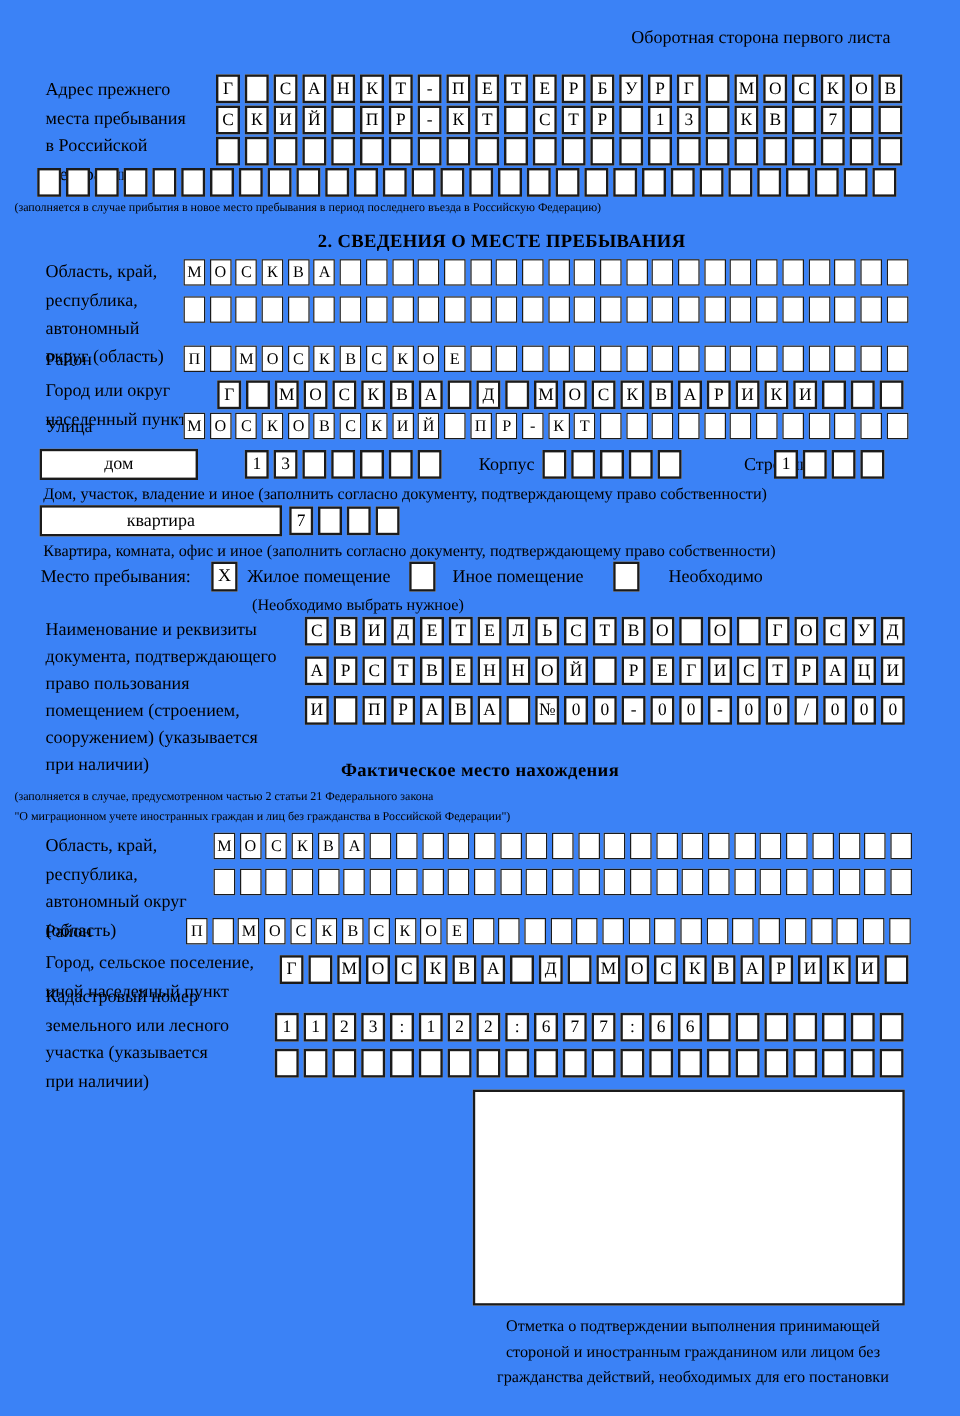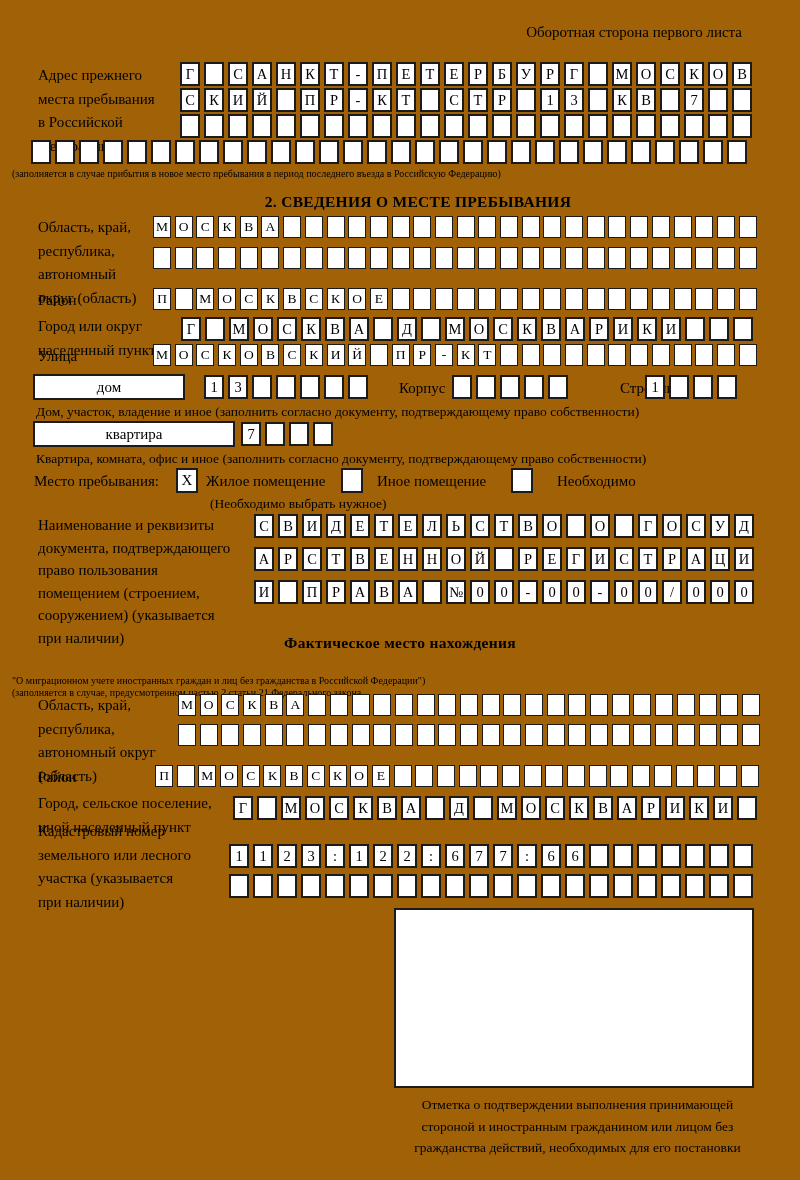--- a/index.html
+++ b/index.html
@@ -1,21 +1,21 @@
 <!DOCTYPE html>
 <html><head>
 <meta charset="utf-8">
 <style>
   * { margin:0; padding:0; box-sizing:border-box; }
   html,body { background:#ffffff; }
   body {
     width:800px; height:1180px; position:relative;
     font-family:"Liberation Serif", serif; color:#000;
   }
-  .page { position:absolute; inset:0; background:#a16207; overflow:hidden;font-family:Liberation Serif, serif; }
+  .page { position:absolute; inset:0; background:#3b82f6; overflow:hidden;font-family:Liberation Serif, serif; }
   .abs { position:absolute; }
 
   .lbl { font-size:15px; line-height:23.5px; }
   .lbl-tight { font-size:15px; line-height:23px; }
   .note { font-size:10px; width:100%; text-align:left;padding-left:12px; }
   .caption { font-size:13.5px; }
   .title { font-weight:bold; font-size:15.5px; width:100%; text-align:center; letter-spacing:.3px; }
 
   .cell-row { display:flex; gap:4px; }
   .cell-row .cell {
@@ -321,21 +321,21 @@
       <span class="cell"></span>
       <span class="cell"></span>
       <span class="cell"></span>
       <span class="cell"></span>
       <span class="cell"></span>
       <span class="cell"></span>
       <span class="cell"></span>
       <span class="cell"></span>
     </div>
 
-  <div class="abs widebox" style="left:33px; top:374px; width:152px;">дом</div>
+  <div class="abs widebox" style="left:33px; top:374px; width:132px;">дом</div>
   <div class="abs cell-row" style="left:204px; top:375px;">
       <span class="cell">1</span>
       <span class="cell">3</span>
       <span class="cell"></span>
       <span class="cell"></span>
       <span class="cell"></span>
       <span class="cell"></span>
       <span class="cell"></span>
     </div>
   <div class="abs lbl-tight" style="left:399px; top:377px;">Корпус</div>
@@ -445,21 +445,21 @@
       <span class="cell">-</span>
       <span class="cell">0</span>
       <span class="cell">0</span>
       <span class="cell">/</span>
       <span class="cell">0</span>
       <span class="cell">0</span>
       <span class="cell">0</span>
     </div>
 
   <div class="abs title" style="top:634px; left:0;">Фактическое место нахождения</div>
-  <div class="abs note" style="top:687px; left:0;">(заполняется в случае, предусмотренном частью 2 статьи 21 Федерального закона</div>
+  <div class="abs note" style="top:659px; left:0;">(заполняется в случае, предусмотренном частью 2 статьи 21 Федерального закона</div>
   <div class="abs note" style="top:675px; left:0;">"О миграционном учете иностранных граждан и лиц без гражданства в Российской Федерации")</div>
 
   <div class="abs lbl" style="left:38px; top:694px; width:145px;">
     <div>Область, край,</div>
     <div>республика,</div>
     <div>автономный округ</div>
     <div>(область)</div>
   </div>
   <div class="abs cell-row sm" style="left:178px; top:694px;">
       <span class="cell">М</span>

